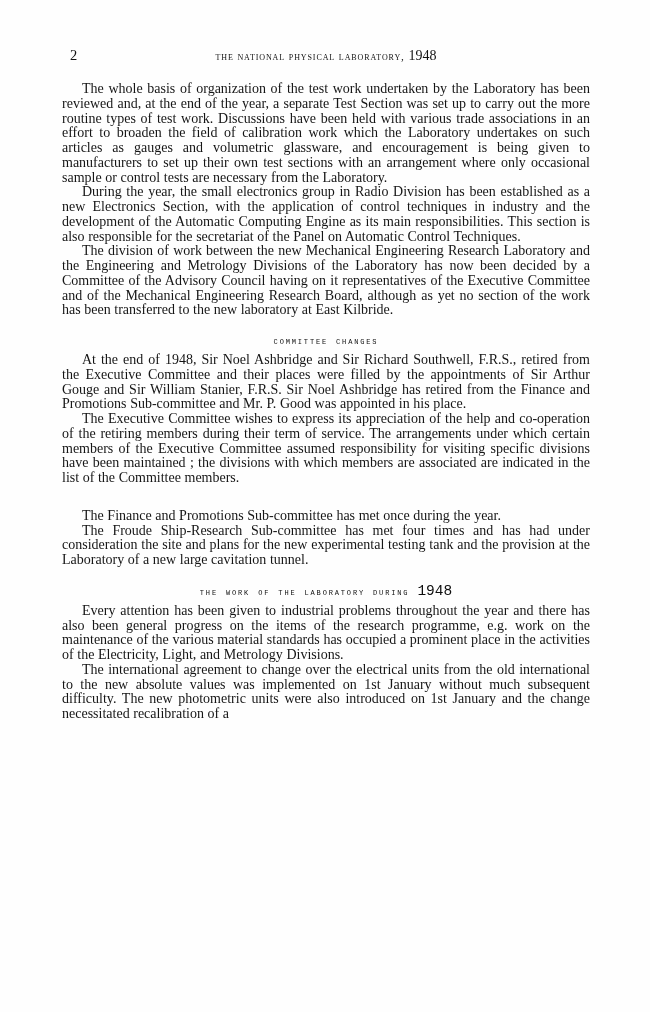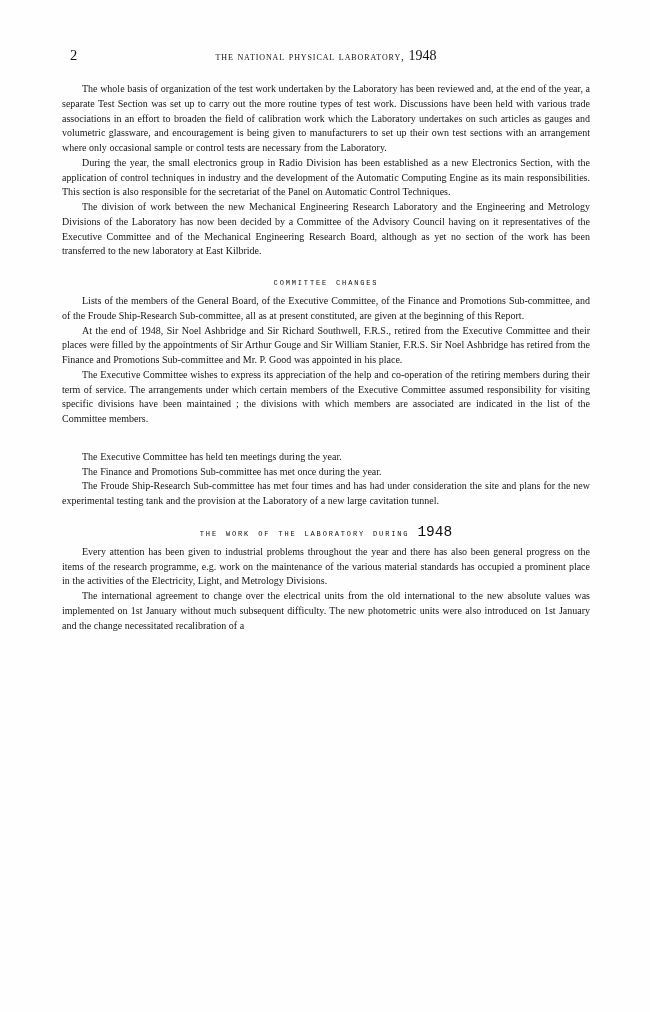--- a/index.html
+++ b/index.html
@@ -55,21 +55,21 @@
   .head-title .year {
     font-variant: normal;
     text-transform: none;
     font-size: 14px;
     letter-spacing: 0;
   }
 
   
   p.para {
     margin: 0;
-    font-size: 10px;
+    font-size: 14px;
     line-height: 14.75px;
     text-align: justify;
     text-indent: 20px;
     color: #151515;
     word-spacing: 0.1px;
     -moz-text-align-last: left;
     text-align-last: left;
   }
 
   
@@ -115,29 +115,27 @@
       <p class="para">During the year, the small electronics group in Radio Division has been established as a new Electronics Section, with the application of control techniques in industry and the development of the Automatic Computing Engine as its main responsibilities.  This section is also responsible for the secretariat of the Panel on Automatic Control Techniques.</p>
       <p class="para">The division of work between the new Mechanical Engineering Research Laboratory and the Engineering and Metrology Divisions of the Laboratory has now been decided by a Committee of the Advisory Council having on it representatives of the Executive Committee and of the Mechanical Engineering Research Board, although as yet no section of the work has been transferred to the new laboratory at East Kilbride.</p>
     </div>
 
     <div class="gap-before-head"></div>
     <div class="section-head">
       <span>COMMITTEE CHANGES</span>
     </div>
     <div class="gap-after-head"></div>
     <div class="block">
-      <p class="para">Lists of the members of the General Board, of the Executive Committee, of the Finance and Promotions Sub-committee, and of the Froude Ship-Research Sub-committee, all as at present constituted, are given at the beginning of this Report.</p>
       <p class="para">At the end of 1948, Sir Noel Ashbridge and Sir Richard Southwell, F.R.S., retired from the Executive Committee and their places were filled by the appointments of Sir Arthur Gouge and Sir William Stanier, F.R.S.  Sir Noel Ashbridge has retired from the Finance and Promotions Sub-committee and Mr. P. Good was appointed in his place.</p>
       <p class="para">The Executive Committee wishes to express its appreciation of the help and co-operation of the retiring members during their term of service.  The arrangements under which certain members of the Executive Committee assumed responsibility for visiting specific divisions have been maintained ;  the divisions with which members are associated are indicated in the list of the Committee members.</p>
     </div>
 
     <div class="gap-before-head"></div>
     <div class="gap-after-head"></div>
     <div class="block">
-      <p class="para">The Executive Committee has held ten meetings during the year.</p>
       <p class="para">The Finance and Promotions Sub-committee has met once during the year.</p>
       <p class="para">The Froude Ship-Research Sub-committee has met four times and has had under consideration the site and plans for the new experimental testing tank and the provision at the Laboratory of a new large cavitation tunnel.</p>
     </div>
 
     <div class="gap-before-head"></div>
     <div class="section-head">
       <span>THE WORK OF THE LABORATORY DURING</span>
       <span class="year-big">1948</span>
     </div>
     <div class="gap-after-head"></div>

